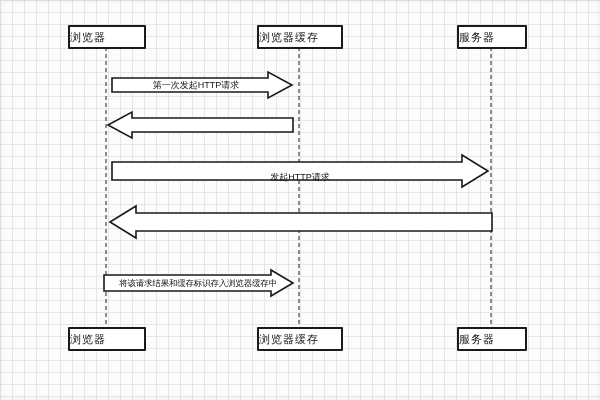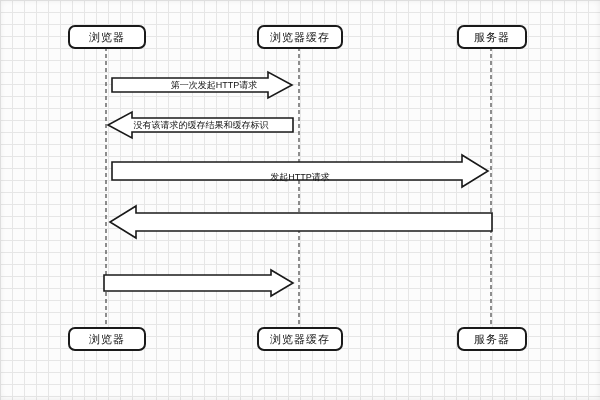--- a/index.html
+++ b/index.html
@@ -18,24 +18,23 @@
     background-size:12px 12px;
     box-shadow:inset 0 0 6px rgba(0,0,0,0.08);
   }
   svg.layer{
     position:absolute;left:0;top:0;
   }
   .actor{
     position:absolute;
     height:20px;
     line-height:20px;
-    text-align:center;
     background:#ffffff;
     border:2px solid #1a1a1a;
-    border-radius:7px;
+    border-radius:1px;
     font-size:11px;
     color:#111;
     letter-spacing:1px;
     box-sizing:content-box;
   }
   .msg{
     position:absolute;
     transform:translateX(-50%);
     white-space:nowrap;
     font-size:9px;
@@ -64,17 +63,17 @@
   </svg>
 
   <div class="actor" style="left:68px;top:25px;width:74px">浏览器</div>
   <div class="actor" style="left:257px;top:25px;width:82px">浏览器缓存</div>
   <div class="actor" style="left:457px;top:25px;width:66px">服务器</div>
 
   <div class="actor" style="left:68px;top:327px;width:74px">浏览器</div>
   <div class="actor" style="left:257px;top:327px;width:82px">浏览器缓存</div>
   <div class="actor" style="left:457px;top:327px;width:66px">服务器</div>
 
-  <div class="msg" style="left:214px;top:80px">第一次发起HTTP请求</div>
-  <div class="msg" style="left:201px;top:120px">没有该请求的缓存结果和缓存标识</div>
+  <div class="msg" style="left:196px;top:80px">第一次发起HTTP请求</div>
   <div class="msg" style="left:300px;top:172px">发起HTTP请求</div>
+  <div class="msg small" style="left:198px;top:278px">将该请求结果和缓存标识存入浏览器缓存中</div>
 
 </div>
 
 </body></html>

